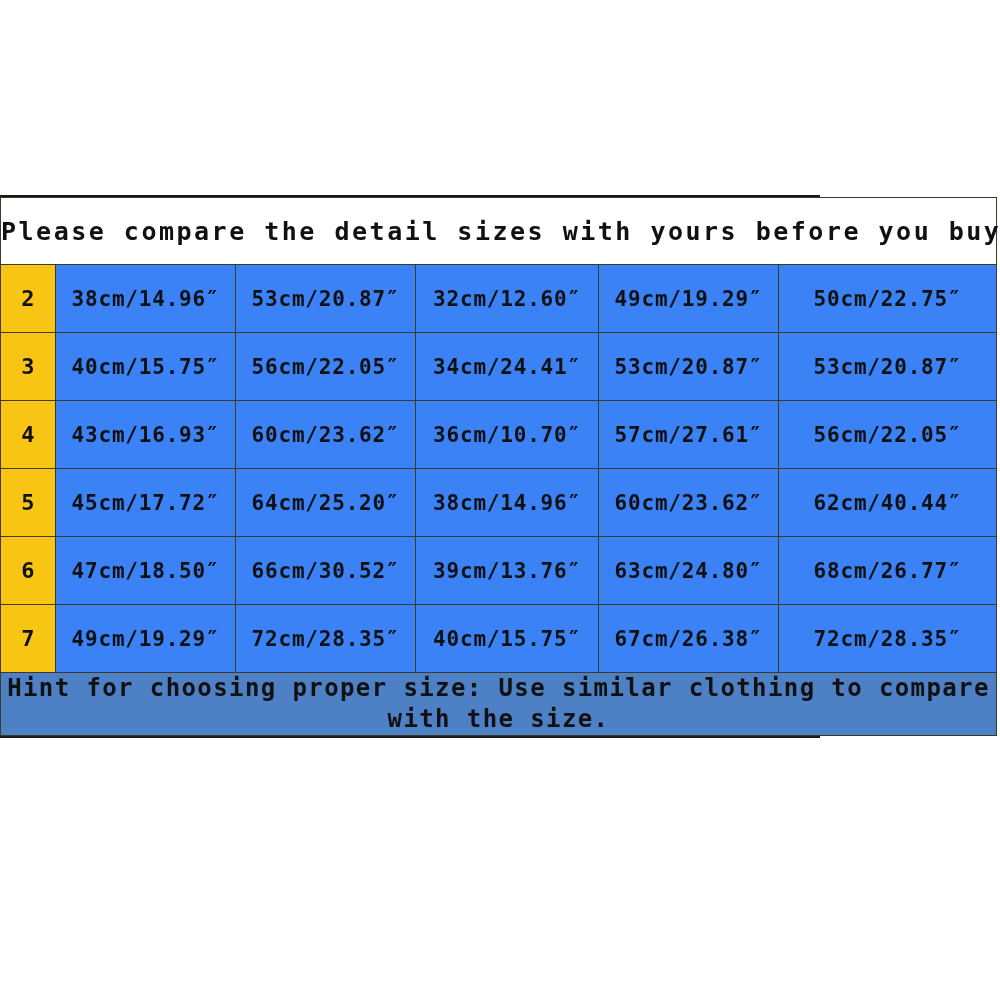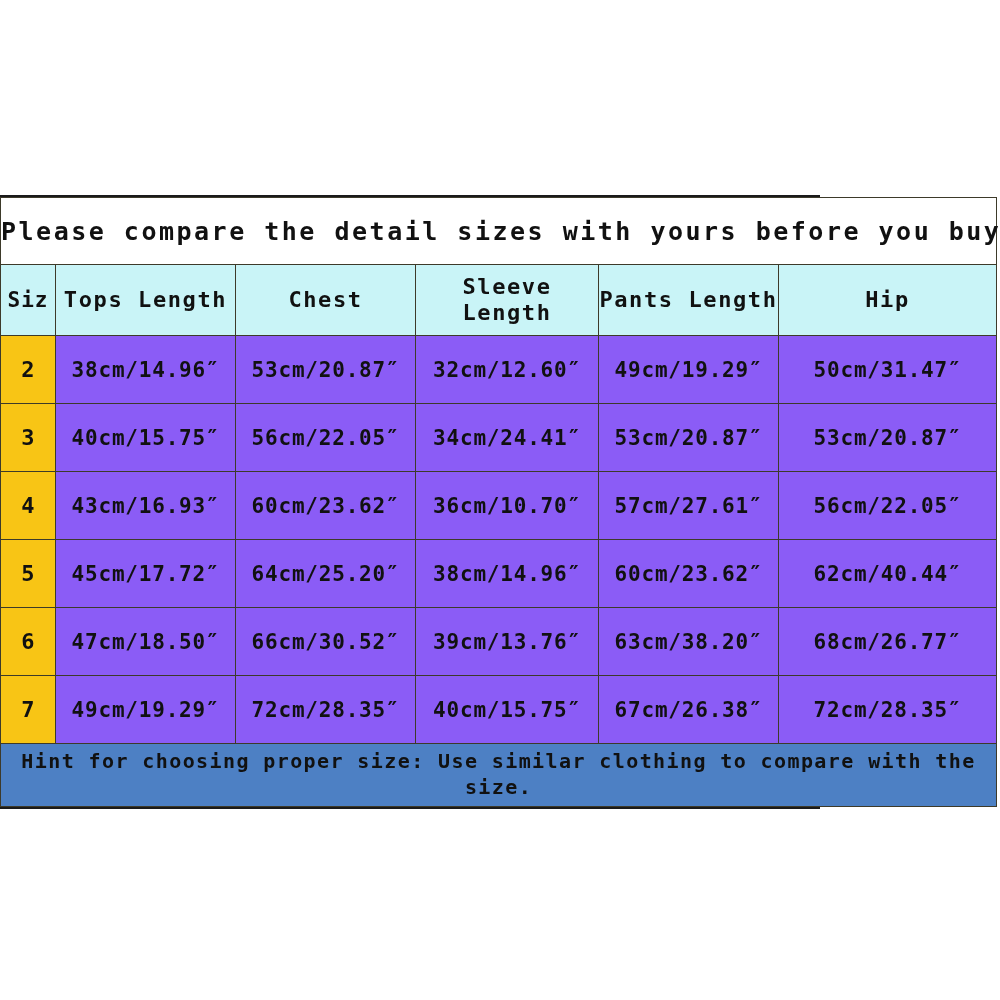--- a/index.html
+++ b/index.html
@@ -74,35 +74,35 @@
   
   td.size-cell {
     background: #f8c515;
     height: 67px;
     font-size: 22px;
     font-weight: 700;
     color: #262010;
     letter-spacing: 0.5px;
   }
   td.data-cell {
-    background: #8b5cf6;
+    background: #3b82f6;
     height: 67px;
     font-size: 21px;
     font-weight: 600;
     letter-spacing: 0.8px;
     color: #141414;
     white-space: nowrap;
   }
 
   
   td.hint-cell {
     background: #4d80c4;
     color: #0a1633;
     height: 62px;
-    font-size: 20px;
+    font-size: 24px;
     font-weight: 700;
     letter-spacing: 1.4px;
     line-height: 1.28;
     padding: 2px 4px;
     border-left: 0;
     border-right: 0;
     border-bottom: 0;
     border-top: 1px solid #2e2e2e;
   }
 
@@ -125,39 +125,28 @@
         <col class="c-chest">
       <col class="c-slv">
         <col class="c-pants">
         <col class="c-hip">
     </colgroup>
     <tbody>
       <tr>
         <td class="title-cell" colspan="6">Please compare the detail sizes with yours before you buy</td>
       </tr>
 
-      <tr>
-        <td class="col-head size-head">Siz</td>
-        <td class="col-head">Tops Length</td>
-        <td class="col-head">Chest</td>
-        <td class="col-head">
-          <span>Sleeve</span><br>
-          <span>Length</span>
-        </td>
-        <td class="col-head">Pants Length</td>
-        <td class="col-head">Hip</td>
-      </tr>
 
       <tr>
         <td class="size-cell">2</td>
         <td class="data-cell">38cm/14.96″</td>
         <td class="data-cell">53cm/20.87″</td>
         <td class="data-cell">32cm/12.60″</td>
         <td class="data-cell">49cm/19.29″</td>
-        <td class="data-cell">50cm/31.47″</td>
+        <td class="data-cell">50cm/22.75″</td>
       </tr>
       <tr>
         <td class="size-cell">3</td>
         <td class="data-cell">40cm/15.75″</td>
         <td class="data-cell">56cm/22.05″</td>
         <td class="data-cell">34cm/24.41″</td>
         <td class="data-cell">53cm/20.87″</td>
         <td class="data-cell">53cm/20.87″</td>
       </tr>
       <tr>
@@ -174,21 +163,21 @@
         <td class="data-cell">64cm/25.20″</td>
         <td class="data-cell">38cm/14.96″</td>
         <td class="data-cell">60cm/23.62″</td>
         <td class="data-cell">62cm/40.44″</td>
       </tr>
       <tr>
         <td class="size-cell">6</td>
         <td class="data-cell">47cm/18.50″</td>
         <td class="data-cell">66cm/30.52″</td>
         <td class="data-cell">39cm/13.76″</td>
-        <td class="data-cell">63cm/38.20″</td>
+        <td class="data-cell">63cm/24.80″</td>
         <td class="data-cell">68cm/26.77″</td>
       </tr>
       <tr>
         <td class="size-cell">7</td>
         <td class="data-cell">49cm/19.29″</td>
         <td class="data-cell">72cm/28.35″</td>
         <td class="data-cell">40cm/15.75″</td>
         <td class="data-cell">67cm/26.38″</td>
         <td class="data-cell">72cm/28.35″</td>
       </tr>

